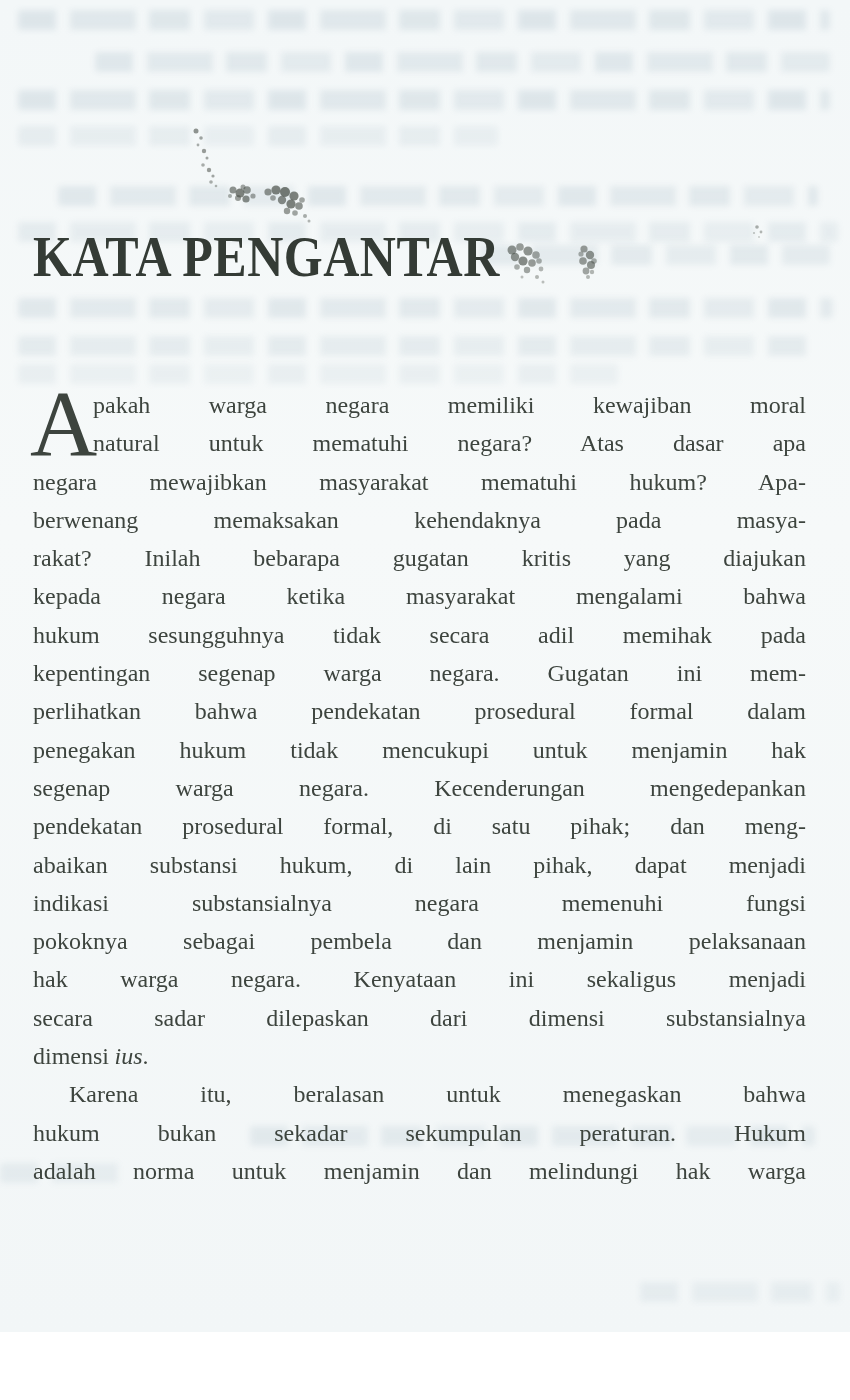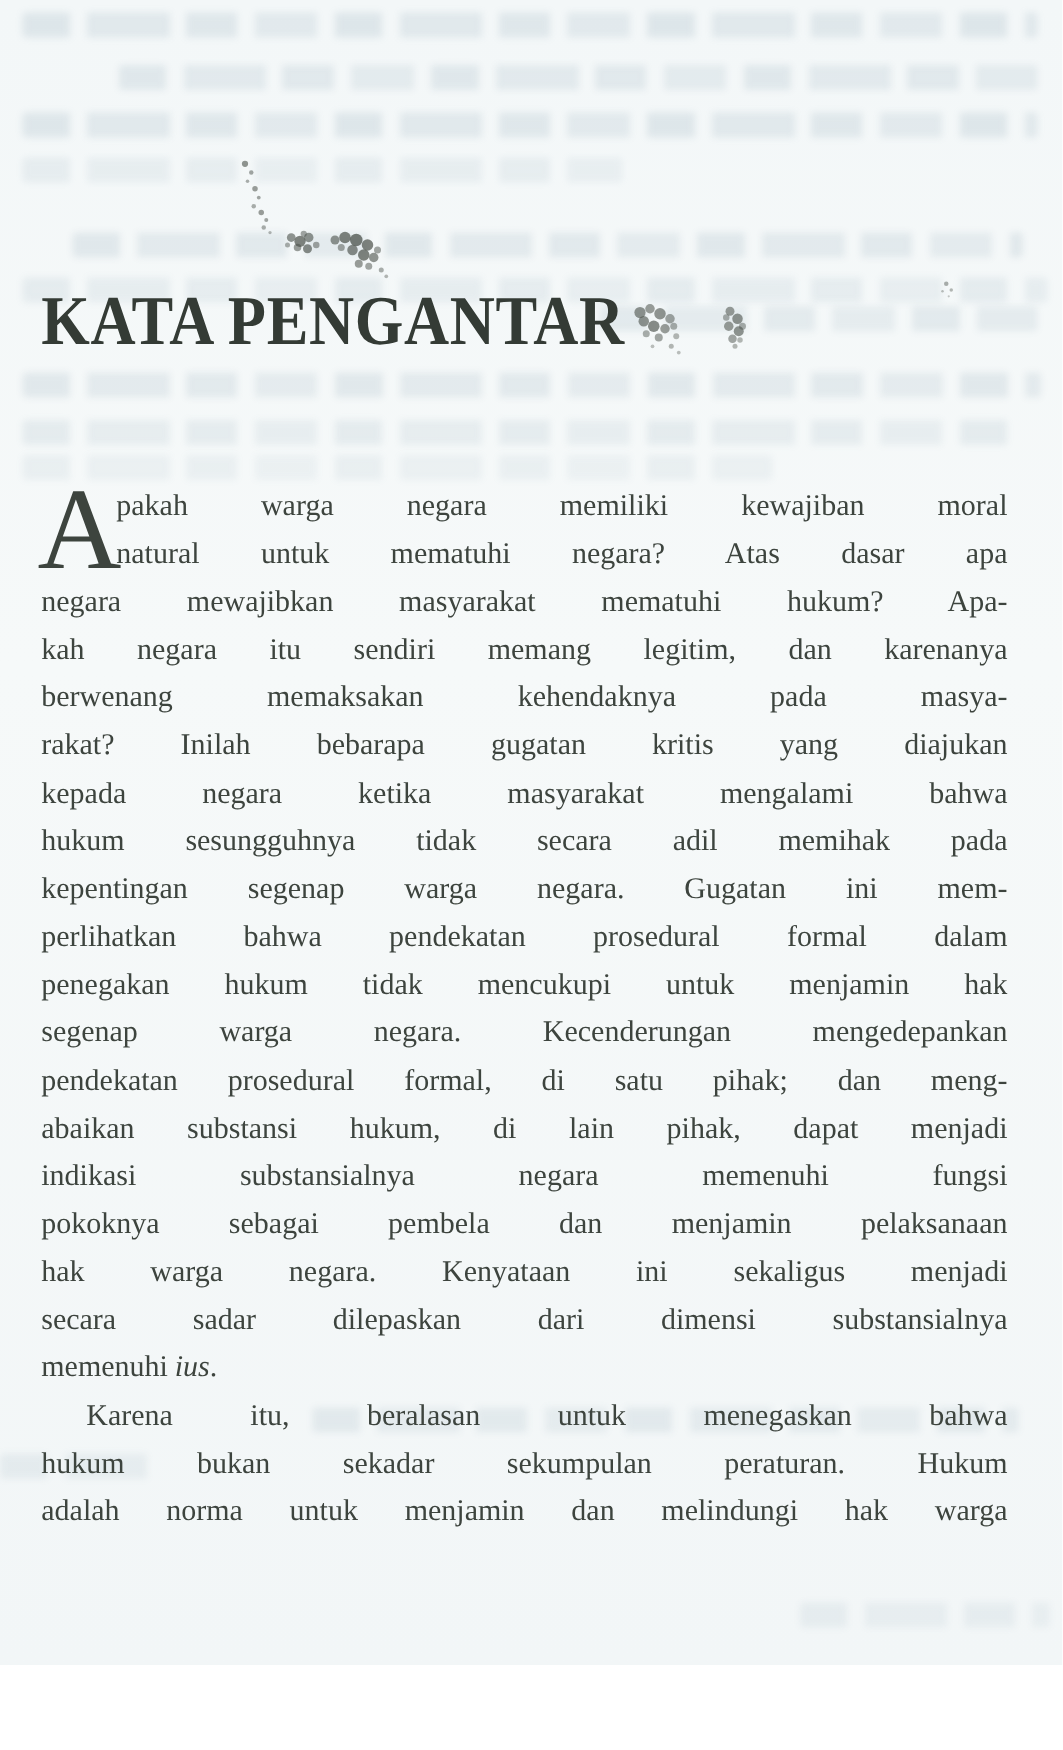--- a/index.html
+++ b/index.html
@@ -90,36 +90,35 @@
   <div class="ghost g13"></div>
 
   <div class="title">KATA PENGANTAR</div>
 
   <div class="body-text">
     <span class="drop-cap">A</span>
     <div>
         <div class="line drop-indent"><span>pakah warga negara memiliki kewajiban moral</span></div>
         <div class="line drop-indent"><span>natural untuk mematuhi negara? Atas dasar apa</span></div>
         <div class="line"><span>negara mewajibkan masyarakat mematuhi hukum? Apa-</span></div>
-        <div class="line"><span>kah negara itu sendiri memang legitim, dan karenanya</span></div>
         <div class="line"><span>berwenang memaksakan kehendaknya pada masya-</span></div>
         <div class="line"><span>rakat? Inilah bebarapa gugatan kritis yang diajukan</span></div>
         <div class="line"><span>kepada negara ketika masyarakat mengalami bahwa</span></div>
         <div class="line"><span>hukum sesungguhnya tidak secara adil memihak pada</span></div>
         <div class="line"><span>kepentingan segenap warga negara. Gugatan ini mem-</span></div>
         <div class="line"><span>perlihatkan bahwa pendekatan prosedural formal dalam</span></div>
         <div class="line"><span>penegakan hukum tidak mencukupi untuk menjamin hak</span></div>
         <div class="line"><span>segenap warga negara. Kecenderungan mengedepankan</span></div>
         <div class="line"><span>pendekatan prosedural formal, di satu pihak; dan meng-</span></div>
         <div class="line"><span>abaikan substansi hukum, di lain pihak, dapat menjadi</span></div>
         <div class="line"><span>indikasi substansialnya negara memenuhi fungsi</span></div>
         <div class="line"><span>pokoknya sebagai pembela dan menjamin pelaksanaan</span></div>
         <div class="line"><span>hak warga negara. Kenyataan ini sekaligus menjadi</span></div>
         <div class="line"><span>secara sadar dilepaskan dari dimensi substansialnya</span></div>
-        <div class="line para-end"><span>memenuhi </span><span class="it">ius</span><span>.</span></div>
+        <div class="line para-end"><span>dimensi </span><span class="it">ius</span><span>.</span></div>
         <div class="line para-indent"><span>Karena itu, beralasan untuk menegaskan bahwa</span></div>
         <div class="line"><span>hukum bukan sekadar sekumpulan peraturan. Hukum</span></div>
         <div class="line"><span>adalah norma untuk menjamin dan melindungi hak warga</span></div>
       </div>
   </div>
 
   <div class="page-number">— 11 —</div>
 
   <svg class="smudges" width="850" height="1400" viewBox="0 0 850 1400">
     <g fill="#4a5049">

